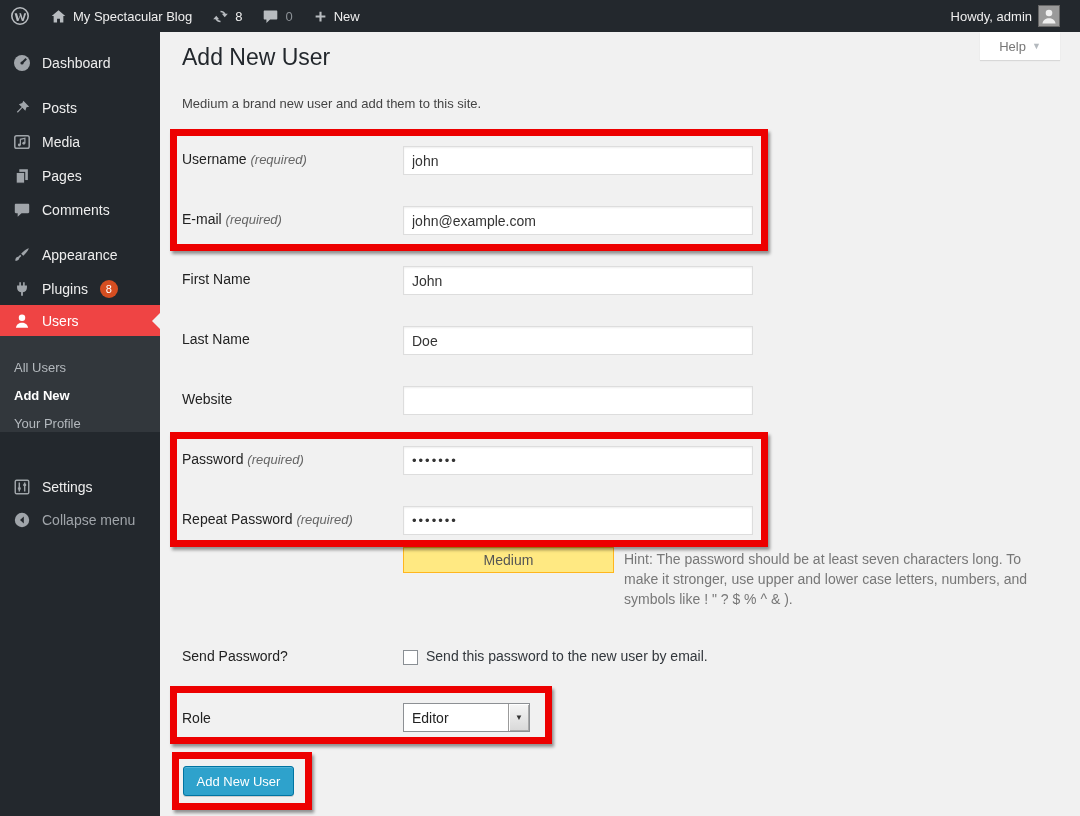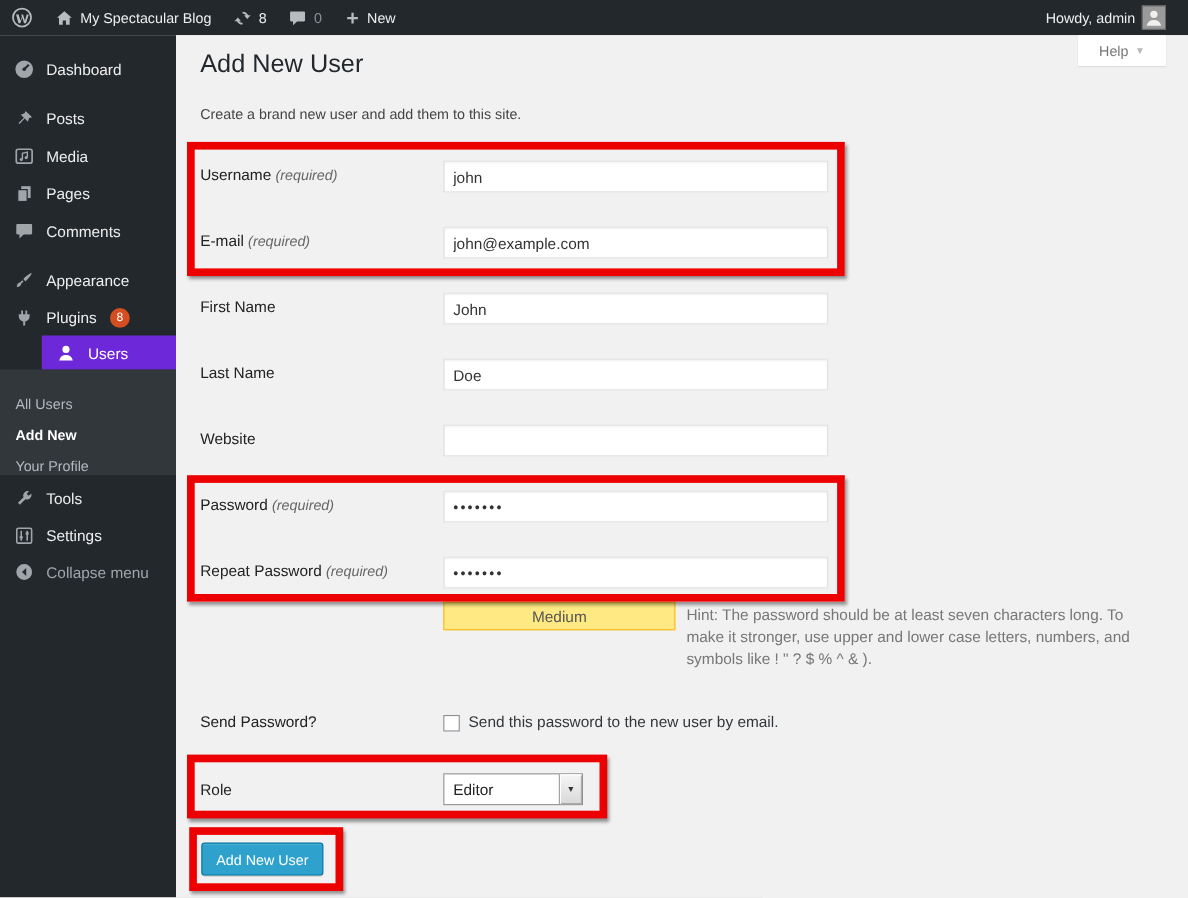--- a/index.html
+++ b/index.html
@@ -16,21 +16,21 @@
   .ab-right{margin-left:auto;display:flex;align-items:center;gap:8px;padding-right:10px;height:100%;}
   .icon{display:inline-flex;align-items:center;justify-content:center;color:#a0a5aa;}
   .adminbar .icon{color:#b8bcc0;}
   .avatar{width:22px;height:22px;border:1px solid #666;background:#9a9a9a;display:inline-flex;}
 
   
   .sidebar{position:absolute;left:0;top:32px;width:160px;height:784px;background:#23282d;color:#eee;font-size:14px;}
   .menu-item{position:absolute;left:0;width:160px;height:34px;display:flex;align-items:center;gap:10px;
     padding-left:12px;cursor:pointer;color:#eee;}
   .menu-item .icon{width:20px;height:20px;color:#a0a5aa;}
-  .menu-item.selected{background:#6d28d9;color:#fff;margin-left:38px;}
+  .menu-item.selected{background:#ef4444;color:#fff;}
   .menu-item.selected .icon{color:#fff;}
   .menu-item.selected:after{content:"";position:absolute;right:0;top:50%;margin-top:-8px;
     border:8px solid transparent;border-right-color:#f1f1f1;}
   .badge{margin-left:2px;min-width:18px;height:18px;border-radius:9px;background:#d54e21;color:#fff;
     font-size:11px;display:inline-flex;align-items:center;justify-content:center;padding:0 4px;}
   .submenu{position:absolute;left:0;top:304px;width:160px;height:96px;background:#32373c;}
   .submenu-item{position:absolute;left:0;width:160px;height:27px;display:flex;align-items:flex-end;
     padding-left:14px;font-size:13px;color:#b4b9be;cursor:pointer;}
   .submenu-item.current{color:#fff;font-weight:bold;}
   .collapse{color:#a0a5aa;}
@@ -229,28 +229,20 @@
         <span>All Users</span>
       </div>
       <div class="submenu-item current" style="top:40px">
         <span>Add New</span>
       </div>
       <div class="submenu-item" style="top:68px">
         <span>Your Profile</span>
       </div>
     </div>
 
-    <div class="menu-item" style="top:404px">
-      <span class="icon">
-        <svg width="18" height="18" viewBox="0 0 20 20">
-            <path d="M17.2 5.2a4.6 4.6 0 0 1-6 5.7l-5.6 5.6-1.9-1.9 5.6-5.6a4.6 4.6 0 0 1 5.7-6L12.5 5.5l2 2z" fill="currentColor"></path>
-          </svg>
-      </span>
-      <span>Tools</span>
-    </div>
 
     <div class="menu-item" style="top:438px">
       <span class="icon">
         <svg width="18" height="18" viewBox="0 0 20 20">
             <rect x="2.5" y="2.5" width="15" height="15" rx="1.5" fill="none" stroke="currentColor" stroke-width="1.6"></rect>
             <path d="M7 5v10M13 5v10" stroke="currentColor" stroke-width="1.6"></path>
             <rect x="5.4" y="10.5" width="3.2" height="2.4" fill="currentColor"></rect>
             <rect x="11.4" y="6.5" width="3.2" height="2.4" fill="currentColor"></rect>
           </svg>
       </span>
@@ -269,21 +261,21 @@
   </div>
 
   <div class="content">
 
     <div class="help-btn">
       <span>Help</span>
       <span class="help-caret">▼</span>
     </div>
 
     <h1 class="page-title">Add New User</h1>
-    <p class="page-subtitle">Create a brand new user and add them to this site.</p>
+    <p class="page-subtitle">Medium a brand new user and add them to this site.</p>
 
     <div class="form-label" style="top:119px">
       <span>Username</span>
       <span class="req">(required)</span>
     </div>
     <input class="text-input" style="top: 114px;" type="text" value="john">
 
     <div class="form-label" style="top:179px">
       <span>E-mail</span>
       <span class="req">(required)</span>

